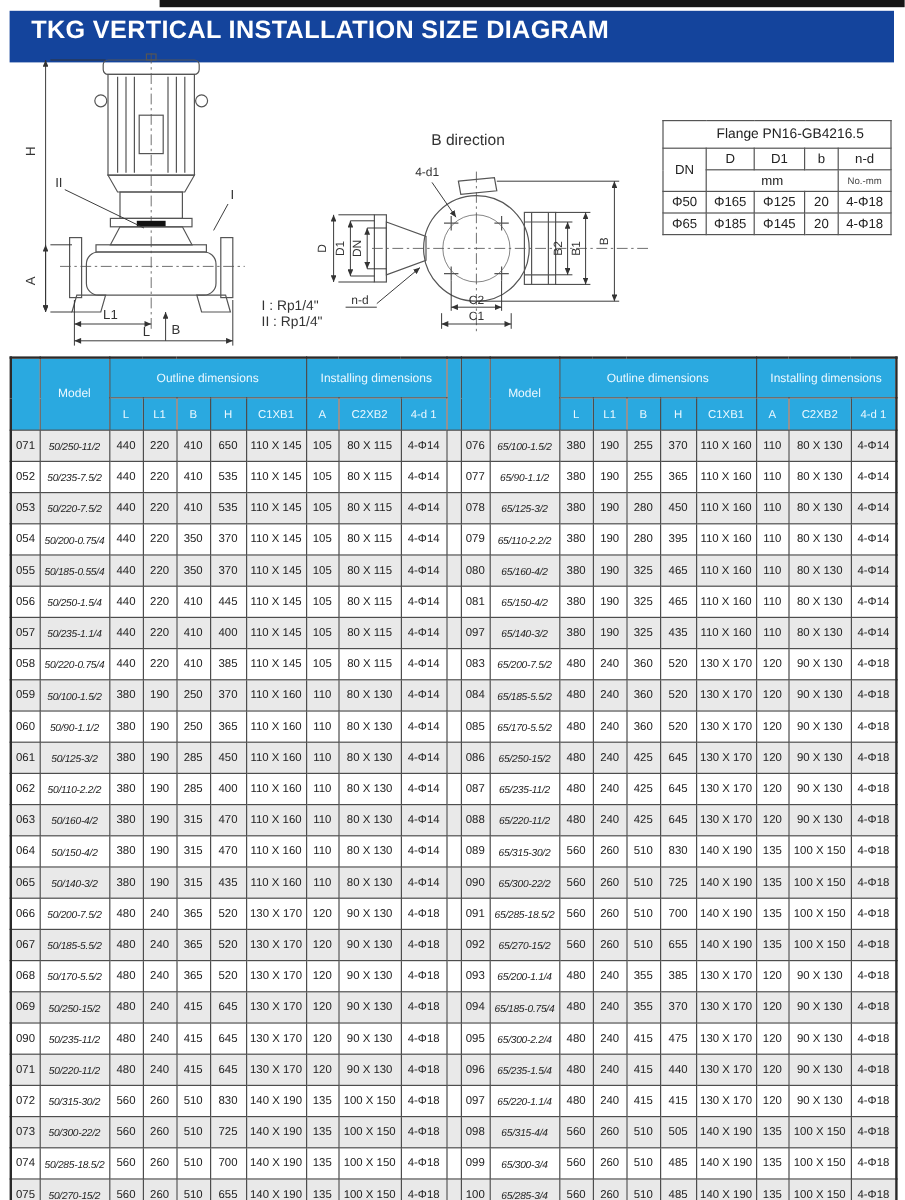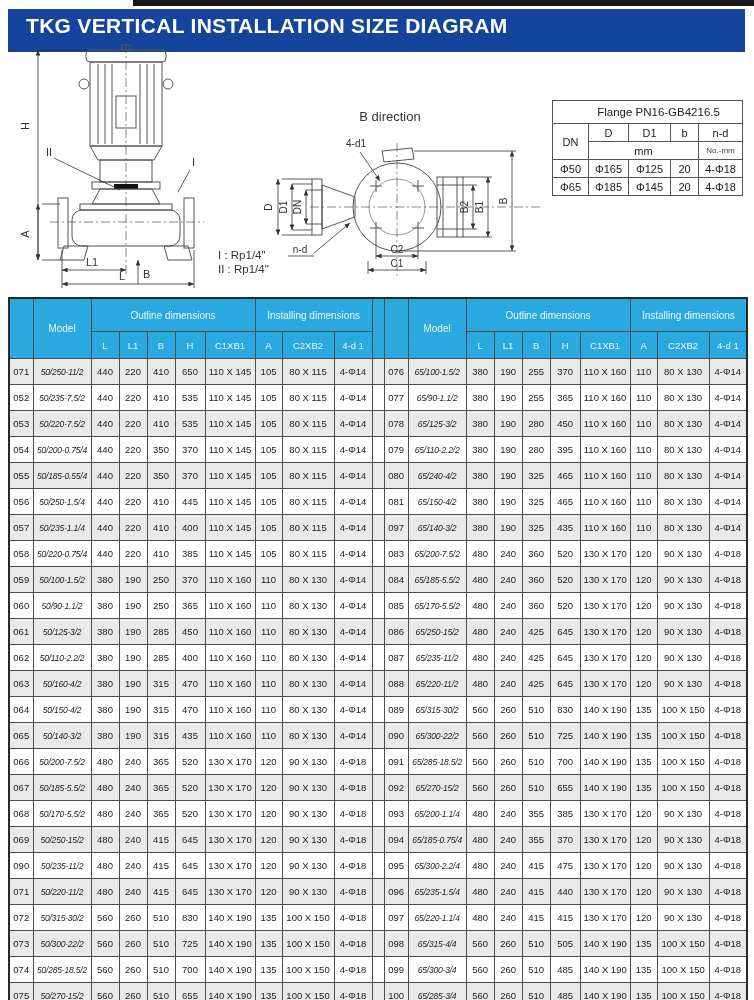--- a/index.html
+++ b/index.html
@@ -389,21 +389,21 @@
         <td>440</td>
         <td>220</td>
         <td>350</td>
         <td>370</td>
         <td>110 X 145</td>
         <td>105</td>
         <td>80 X 115</td>
         <td>4-Φ14</td>
         <td class="sp"></td>
         <td class="idx">080</td>
-        <td class="model">65/240-4/2</td>
+        <td class="model">65/160-4/2</td>
         <td>380</td>
         <td>190</td>
         <td>325</td>
         <td>465</td>
         <td>110 X 160</td>
         <td>110</td>
         <td>80 X 130</td>
         <td>4-Φ14</td>
       </tr>
       <tr>

